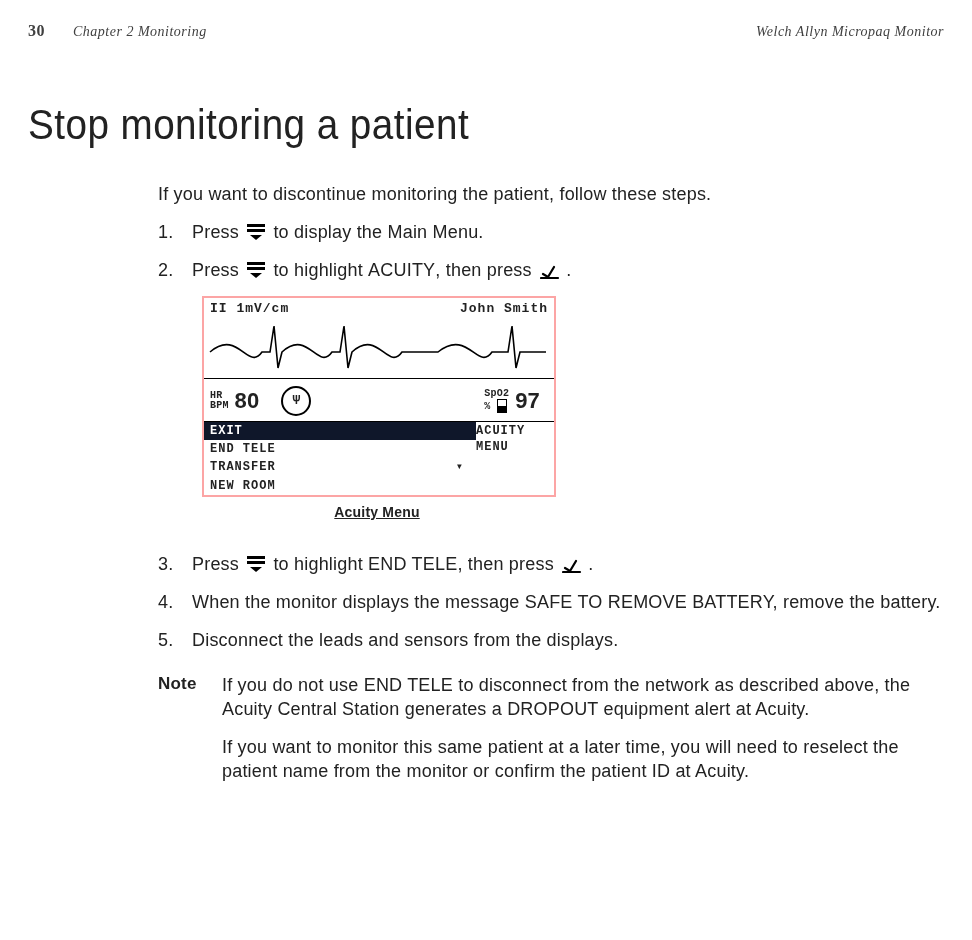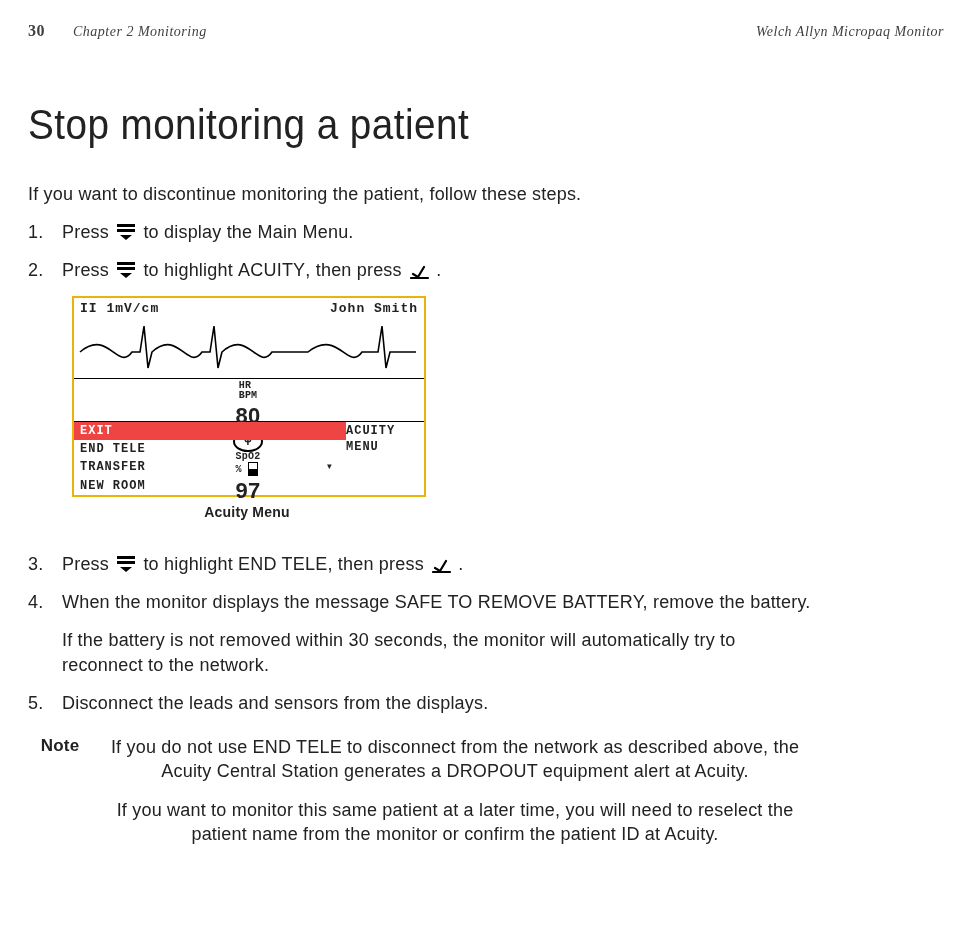--- a/index.html
+++ b/index.html
@@ -41,20 +41,21 @@
     font-weight: 100;
     font-size: 42px;
     margin: 0 0 28px 0;
     color: #222;
     letter-spacing: 0.5px;
     font-stretch: condensed;
     transform: scaleX(0.92);
     transform-origin: left;
   }
   .body {
+    margin-left: 130px;
     width: 790px;
   }
   p { margin: 0 0 14px 0; }
   ol { padding-left: 0; margin: 0; list-style: none; }
   ol li {
     display: flex;
     margin-bottom: 14px;
     align-items: flex-start;
   }
   ol li .num {
@@ -90,21 +91,21 @@
     border-top: 5px solid #000;
     bottom: -2px; left: 3px;
   }
   .icon.check svg { width: 20px; height: 16px; }
 
   .screenshot-wrap {
     margin: 14px 0 6px 44px;
     width: 350px;
   }
   .lcd {
-    border: 2px solid #eab308;
+    border: 2px solid #fca5a5;
     width: 350px;
     background: #fff;
     font-family: "Courier New", monospace;
     font-weight: bold;
   }
   .lcd .top {
     font-size: 13px;
     letter-spacing: 1px;
     padding: 2px 6px 0 6px;
     display: flex;
@@ -114,21 +115,20 @@
     height: 60px;
     border-bottom: 1px solid #000;
     padding: 0 4px;
   }
   .lcd .vitals {
     display: flex;
     align-items: center;
     padding: 2px 8px 0 6px;
     border-bottom: 1px solid #000;
     height: 40px;
-    flex-direction: column;
   }
   .lcd .vitals .lbl {
     font-size: 10px; line-height: 1;
     display: inline-block;
   }
   .lcd .vitals .big {
     font-family: Arial, sans-serif;
     font-size: 22px;
     font-weight: 900;
     margin: 0 6px;
@@ -145,43 +145,43 @@
     font-size: 12px;
     letter-spacing: 1px;
   }
   .lcd .menu-area .left {
     flex: 1;
   }
   .lcd .menu-area .left .mi {
     padding: 1px 6px;
   }
   .lcd .menu-area .left .mi.sel {
-    background: #ef4444; color: #fff;
+    background: #0f172a; color: #fff;
   }
   .lcd .menu-area .right {
     width: 72px;
     padding: 1px 6px 0 0;
     text-align: left;
   }
   .lcd .menu-area .arrow {
     float: right; margin-right: 6px;
   }
   .caption {
     font-family: Arial, sans-serif;
     font-weight: bold;
     font-size: 14px;
     text-align: center;
     width: 350px;
     margin: 6px 0 30px 44px;
+    text-decoration: underline;
   }
 
   .note {
     display: flex;
     margin-top: 20px;
-    text-align: center;
   }
   .note .label {
     font-family: Arial, sans-serif;
     font-weight: bold;
     width: 64px;
     flex-shrink: 0;
     font-size: 17px;
   }
   .note .ntxt p { margin-bottom: 14px; }
 
@@ -300,21 +300,20 @@
           </span>
           <span>.</span>
         </span>
       </li>
 
       <li>
         <span class="num">4.</span>
         <span class="txt">When the monitor displays the message SAFE TO REMOVE BATTERY, remove the battery.</span>
       </li>
     </ol>
-    <p class="indent-sub">If the battery is not removed within 30 seconds, the monitor will automatically try to reconnect to the network.</p>
 
     <ol>
       <li>
         <span class="num">5.</span>
         <span class="txt">Disconnect the leads and sensors from the displays.</span>
       </li>
     </ol>
 
     <div class="note">
       <div class="label">Note</div>

